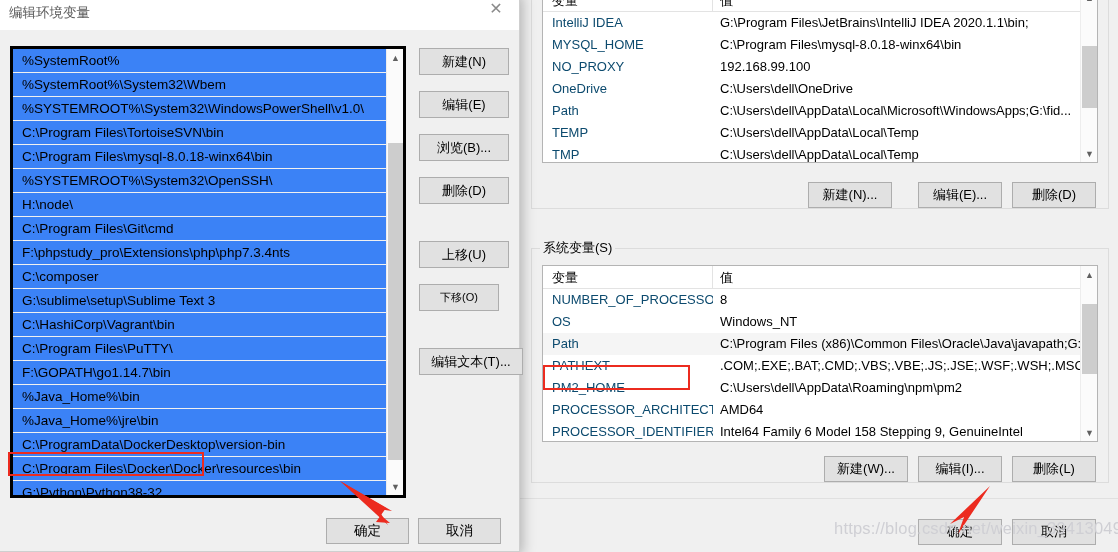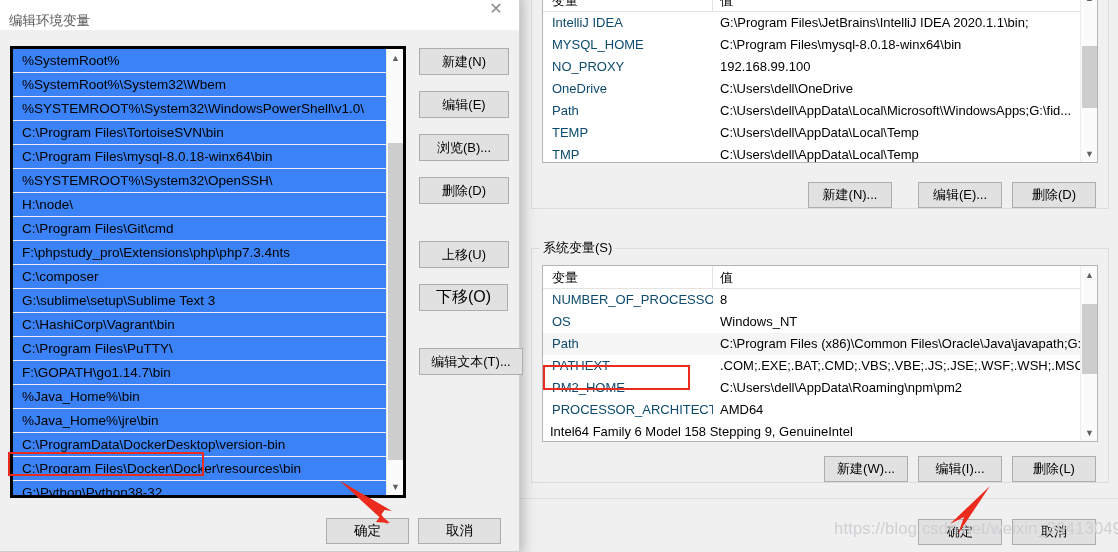--- a/index.html
+++ b/index.html
@@ -153,21 +153,21 @@
   }
   .fg-titlebar {
     position: absolute;
     left: 0; top: 0; right: 0;
     height: 38px;
     background: #ffffff;
     border-bottom: 1px solid #f0f0f0;
   }
   .fg-title {
     position: absolute;
-    left: 16px; top: 19px;
+    left: 16px; top: 11px;
     font-size: 13.5px;
     color: #5a5a5a;
   }
   .fg-close {
     position: absolute;
     right: 0; top: 0;
     width: 46px; height: 30px;
     display: flex; align-items: center; justify-content: center;
     color: #8a8a8a;
     font-size: 16px;
@@ -298,20 +298,21 @@
             </div>
             <div class="vtable-row">
               <div class="vt-cell-name">PM2_HOME</div>
               <div class="vt-cell-val">C:\Users\dell\AppData\Roaming\npm\pm2</div>
             </div>
             <div class="vtable-row">
               <div class="vt-cell-name">PROCESSOR_ARCHITECT...</div>
               <div class="vt-cell-val">AMD64</div>
             </div>
             <div class="vtable-row">
+              <div class="vt-cell-name">PROCESSOR_IDENTIFIER</div>
               <div class="vt-cell-val">Intel64 Family 6 Model 158 Stepping 9, GenuineIntel</div>
             </div>
           </div>
         <div class="vscroll">
           <div class="arrow up">▲</div>
           <div class="thumb" style="top:38px; height:70px;"></div>
           <div class="arrow down">▼</div>
         </div>
       </div>
 
@@ -361,21 +362,21 @@
         <div class="arrow down">▼</div>
       </div>
     </div>
 
     <div id="side-buttons">
         <div class="btn" style="left: 426px; top: 55px; width: 90px; height: 27px; font-size: 13px;">新建(N)</div>
         <div class="btn" style="left: 426px; top: 98px; width: 90px; height: 27px; font-size: 13px;">编辑(E)</div>
         <div class="btn" style="left: 426px; top: 141px; width: 90px; height: 27px; font-size: 13px;">浏览(B)...</div>
         <div class="btn" style="left: 426px; top: 184px; width: 90px; height: 27px; font-size: 13px;">删除(D)</div>
         <div class="btn" style="left: 426px; top: 248px; width: 90px; height: 27px; font-size: 13px;">上移(U)</div>
-        <div class="btn" style="left: 426px; top: 291px; width: 89px; height: 27px; font-size: 16px;">下移(O)</div>
+        <div class="btn" style="left: 426px; top: 291px; width: 80px; height: 27px; font-size: 11px;">下移(O)</div>
         <div class="btn" style="left: 426px; top: 355px; width: 104px; height: 27px; font-size: 13px;">编辑文本(T)...</div>
       </div>
 
     <div class="btn" style="left:333px; top:525px; width:83px; height:26px; font-size:13.5px;">确定</div>
     <div class="btn" style="left:425px; top:525px; width:83px; height:26px; font-size:13.5px;">取消</div>
   </div>
 
   <div class="red-box" style="left:8px; top:452px; width:196px; height:24px;"></div>
 
   <div class="red-box" style="left:543px; top:365px; width:147px; height:25px;"></div>

